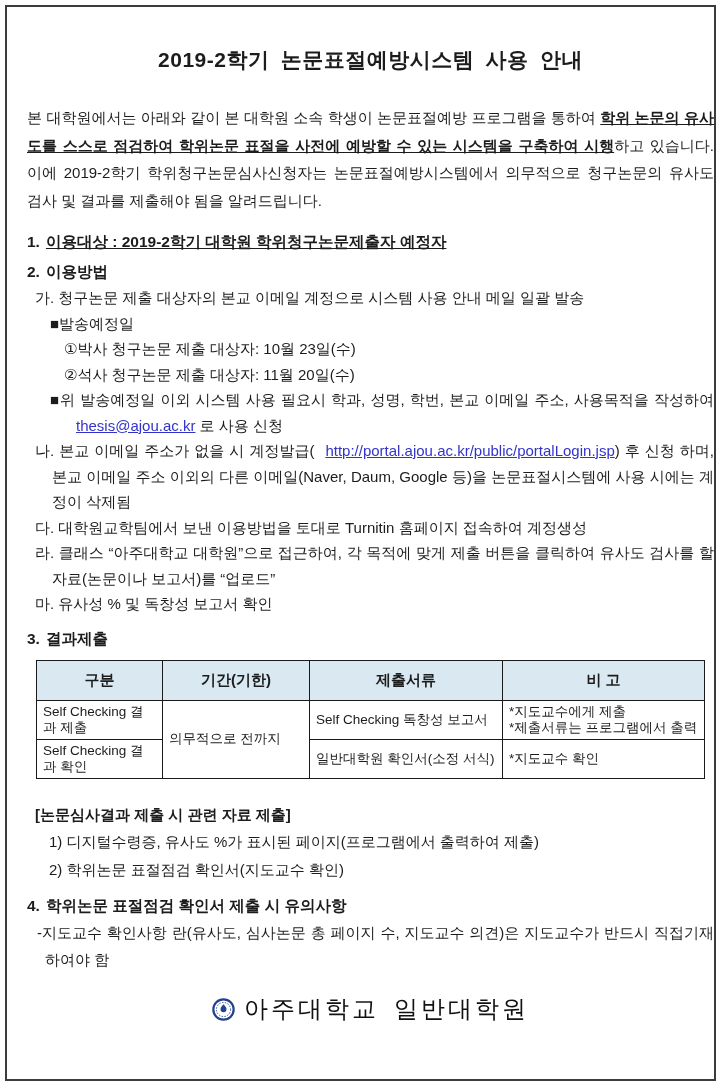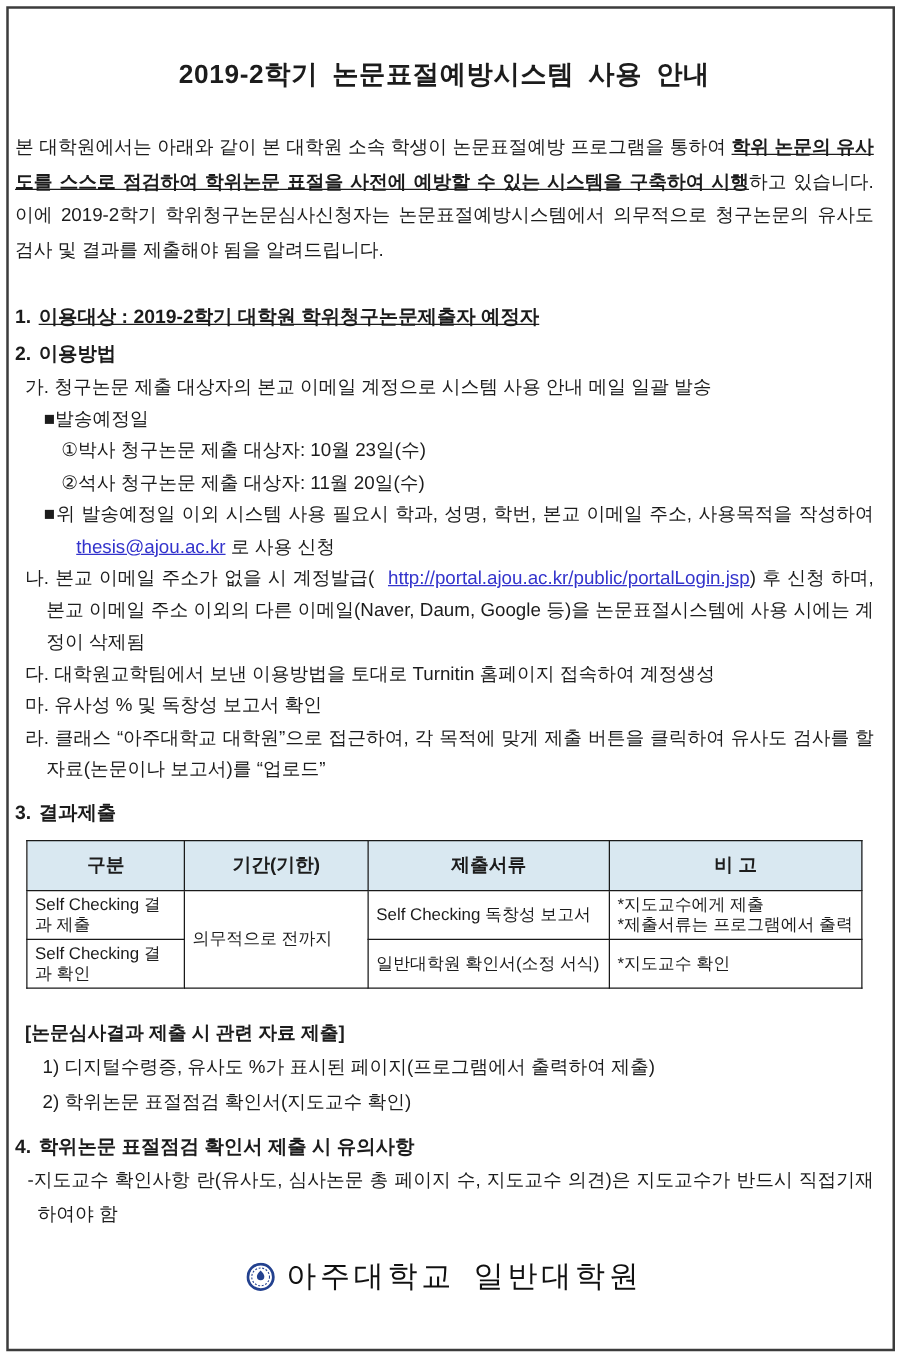--- a/index.html
+++ b/index.html
@@ -3,31 +3,31 @@
 <meta charset="utf-8">
 <style>
   html,body{margin:0;padding:0;}
   body{
     width:725px;height:1090px;position:relative;background:#ffffff;
     font-family:"Liberation Sans","DejaVu Sans",sans-serif;color:#1c1c1c;
     overflow:hidden;
   }
   .frame{position:absolute;left:5px;top:5px;width:711px;height:1076px;
     border:2px solid #3c3c3c;pointer-events:none;box-sizing:border-box;}
-  .content{position:absolute;left:12px;top:46px;width:687px;}
+  .content{position:absolute;left:27px;top:46px;width:687px;}
 
   .title{font-size:21px;font-weight:bold;text-align:center;
     letter-spacing:.5px;word-spacing:5px;line-height:28px;}
 
   .intro{margin:30px 0 0 0;font-size:15px;line-height:27.5px;text-align:justify;}
   .bu{font-weight:bold;text-decoration:underline;}
 
   .sec{font-size:15.5px;font-weight:bold;line-height:27px;}
   .sec .num{margin-right:6px;}
-  .sec1{margin-top:26px;}
+  .sec1{margin-top:14px;}
   .sec1 .sec-title{text-decoration:underline;}
   .sec2{margin-top:3px;}
   .sec3{margin-top:8px;}
   .sec4{margin-top:9px;}
 
   .list{font-size:15px;line-height:25.5px;}
   .li1{padding-left:25px;text-indent:-17px;text-align:justify;}
   .li2{padding-left:38px;text-indent:-15px;text-align:justify;}
   .li3{padding-left:37px;text-indent:0;}
 
@@ -75,22 +75,22 @@
   </div>
 
   <div class="list">
     <div class="li1">가. 청구논문 제출 대상자의 본교 이메일 계정으로 시스템 사용 안내 메일 일괄 발송</div>
     <div class="li2">■발송예정일</div>
     <div class="li3">①박사 청구논문 제출 대상자: 10월 23일(수)</div>
     <div class="li3">②석사 청구논문 제출 대상자: 11월 20일(수)</div>
     <div class="li2"><span>■위 발송예정일 이외 시스템 사용 필요시 학과, 성명, 학번, 본교 이메일 주소, 사용목적을 작성하여 </span><a class="link">thesis@ajou.ac.kr</a><span> 로 사용 신청</span></div>
     <div class="li1"><span>나. 본교 이메일 주소가 없을 시 계정발급(</span><a class="link">http://portal.ajou.ac.kr/public/portalLogin.jsp</a><span>) 후 신청 하며, 본교 이메일 주소 이외의 다른 이메일(Naver, Daum, Google 등)을 논문표절시스템에 사용 시에는 계정이 삭제됨</span></div>
     <div class="li1">다. 대학원교학팀에서 보낸 이용방법을 토대로 Turnitin 홈페이지 접속하여 계정생성</div>
+    <div class="li1">라. 클래스 “아주대학교 대학원”으로 접근하여, 각 목적에 맞게 제출 버튼을 클릭하여 유사도 검사를 할 자료(논문이나 보고서)를 “업로드”</div>
     <div class="li1">마. 유사성 % 및 독창성 보고서 확인</div>
-    <div class="li1">라. 클래스 “아주대학교 대학원”으로 접근하여, 각 목적에 맞게 제출 버튼을 클릭하여 유사도 검사를 할 자료(논문이나 보고서)를 “업로드”</div>
   </div>
 
   <div class="sec sec3">
     <span class="num">3.</span><span>결과제출</span>
   </div>
 
   <table class="result">
     <colgroup>
       <col class="c1">
         <col class="c2">

